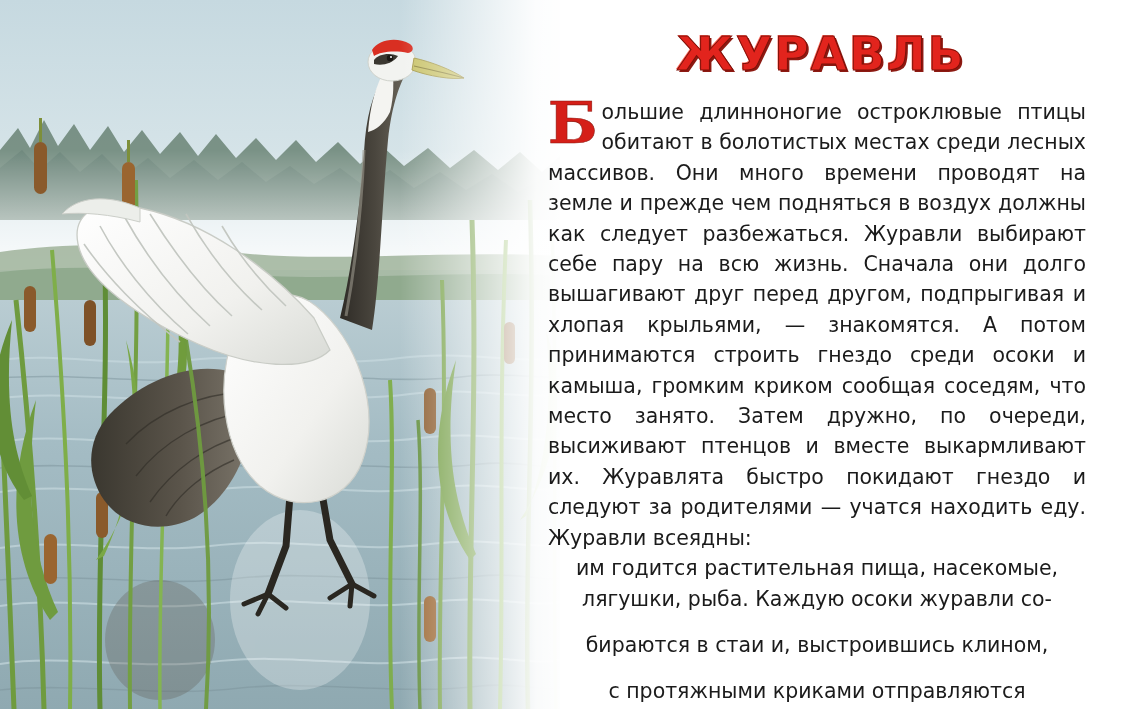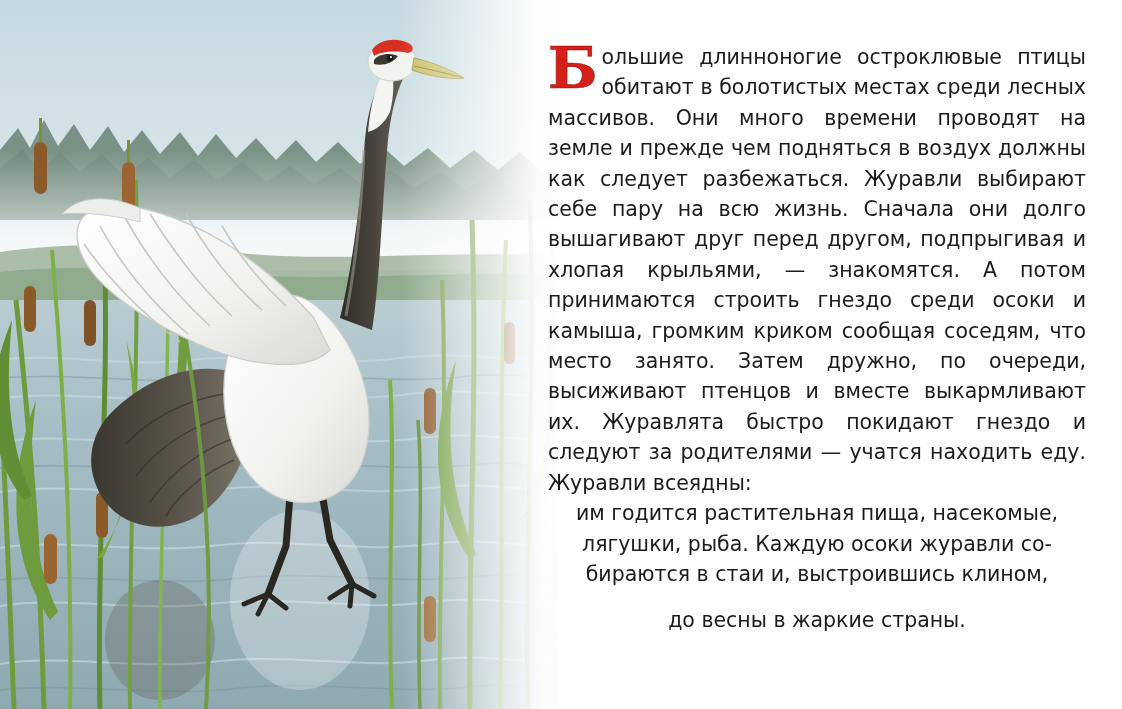--- a/index.html
+++ b/index.html
@@ -83,21 +83,21 @@
   }
   
   .tail {
     display: block;
     text-align: center;
     text-indent: 0;
   }
   .tail-line { display: block; }
   .l1 { width: 100%; text-align: center; }
   .l2 { width: 96%; margin: 0 auto; }
-  .l3 { width: 90%; margin: 0 auto; }
+  .l3 { width: 90%; margin: 16px auto; }
   .l4 { width: 82%; margin: 0 auto; }
   .l5 { width: 70%; margin: 16px auto; }
 </style>
 </head>
 <body>
 
 <div class="page">
 
   <div class="illustration">
     <svg class="illu-svg" viewBox="0 0 560 709" preserveAspectRatio="xMidYMid slice">
@@ -260,25 +260,27 @@
       <g opacity="0.95">
         <path d="M206 709 C 214 580, 206 460, 186 340" stroke="#6f9b3f" stroke-width="4" fill="none"></path>
         <path d="M392 709 C 386 580, 396 470, 390 380" stroke="#7fae49" stroke-width="4" fill="none"></path>
         <path d="M420 709 C 416 600, 424 500, 418 420" stroke="#5f8d36" stroke-width="3.5" fill="none"></path>
       </g>
     </svg>
     <div class="illu-fade"></div>
   </div>
 
   <div class="article">
+    <h1 class="title">ЖУРАВЛЬ</h1>
 
     <div class="body-text">
       <span class="dropcap">Б</span><span>ольшие длинноногие остроклювые птицы обитают в болотистых местах среди лесных массивов. Они много времени проводят на земле и прежде чем подняться в воздух должны как следует разбежаться. Журавли выбирают себе пару на всю жизнь. Сначала они долго вышагивают друг перед другом, подпрыгивая и хлопая крыльями, — знакомятся.  А потом принимаются строить гнездо среди осоки и камыша, громким криком сообщая соседям, что место занято. Затем дружно, по очереди, высиживают птенцов и вместе выкармливают их. Журавлята быстро покидают гнездо и следуют за родителями — учатся находить еду. Журавли всеядны:</span>
       <span class="tail">
         <span class="tail-line l1">им годится растительная пища, насекомые,</span>
         <span class="tail-line l2">лягушки, рыба. Каждую осоки журавли со-</span>
         <span class="tail-line l3">бираются в стаи и, выстроившись клином,</span>
+        <span class="tail-line l4">с протяжными криками отправляются</span>
         <span class="tail-line l5">до весны в жаркие страны.</span>
       </span>
     </div>
   </div>
 
 </div>
 
 </body></html>

